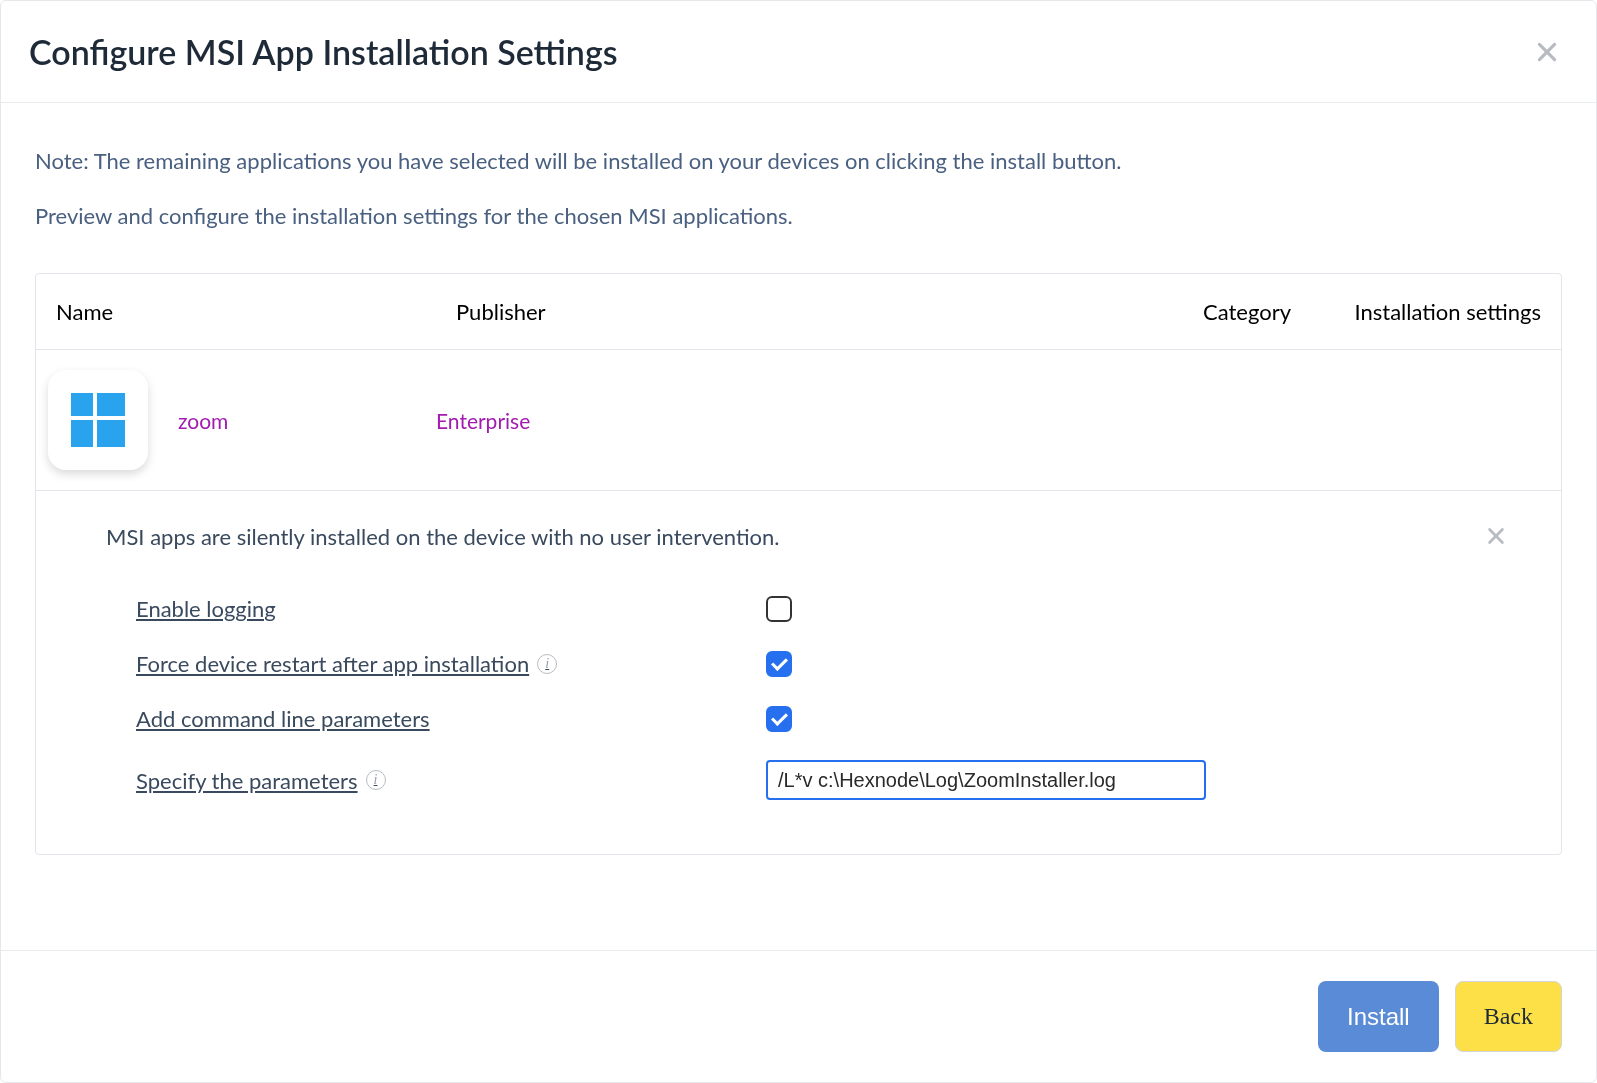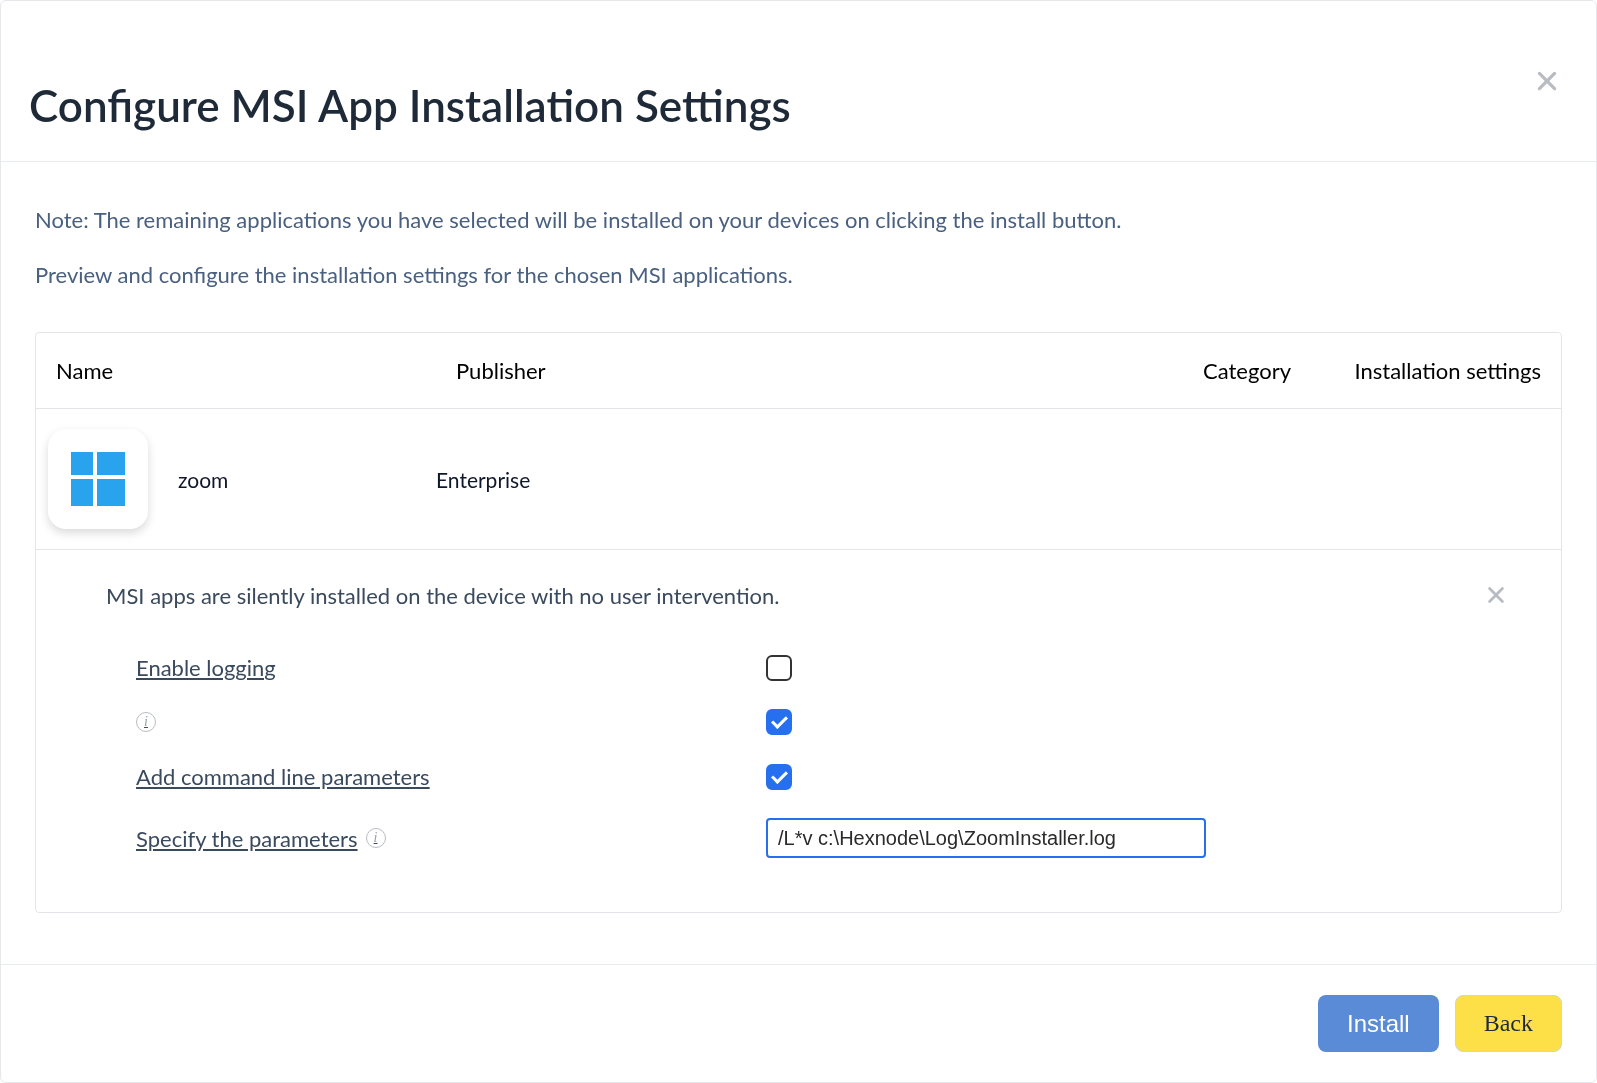--- a/index.html
+++ b/index.html
@@ -25,24 +25,23 @@
       overflow: hidden;
     }
     .modal-header {
       display: flex;
       align-items: center;
       justify-content: space-between;
       padding: 30px 34px 30px 28px;
       border-bottom: 1px solid #e9ecef;
     }
     .modal-title {
-      font-size: 44px;
+      font-size: 34px;
       font-weight: 600;
       color: #1e2a38;
-      margin-top: 48px;
     }
     .close-btn {
       cursor: pointer;
       color: #b8bcc2;
       line-height: 1;
       padding: 2px;
     }
     .close-btn svg { display: block; }
     .modal-body {
       flex: 1;
@@ -96,21 +95,21 @@
       width: 54px;
       height: 54px;
       display: grid;
       grid-template-columns: 0.8fr 1fr;
       grid-template-rows: 0.8fr 1fr;
       gap: 4px;
     }
     .win-icon span {
       background: #2aa3ef;
     }
-    .cell { color: #0f172a; font-size: 21px; }
+    .cell { color: #a21caf; font-size: 21px; }
     .cell-name { flex: 0 0 258px; }
     .cell-pub { flex: 1 1 auto; }
     .settings-panel {
       padding: 30px 30px 40px 70px;
     }
     .panel-head {
       display: flex;
       align-items: center;
       justify-content: space-between;
       margin-bottom: 30px;
@@ -189,21 +188,21 @@
       outline: none;
     }
     .modal-footer {
       border-top: 1px solid #e9ecef;
       padding: 30px 34px 30px 34px;
       display: flex;
       justify-content: flex-end;
       gap: 16px;
     }
     .btn {
-      height: 57px;
+      height: 71px;
       border-radius: 8px;
       font-size: 24px;
       padding: 0 28px;
       cursor: pointer;
       border: 1px solid transparent;
       display: flex;
       align-items: center;
     }
     .btn-primary {
       background: #5a8bd6;
@@ -268,20 +267,21 @@
 
         <div class="form-row">
           <div class="form-label">
             <span>Enable logging</span>
           </div>
           <div class="checkbox"></div>
         </div>
 
         <div class="form-row">
           <div class="form-label">
+            <span>Force device restart after app installation</span>
             <span class="info-icon">i</span>
           </div>
           <div class="checkbox checked"></div>
         </div>
 
         <div class="form-row">
           <div class="form-label">
             <span>Add command line parameters</span>
           </div>
           <div class="checkbox checked"></div>

